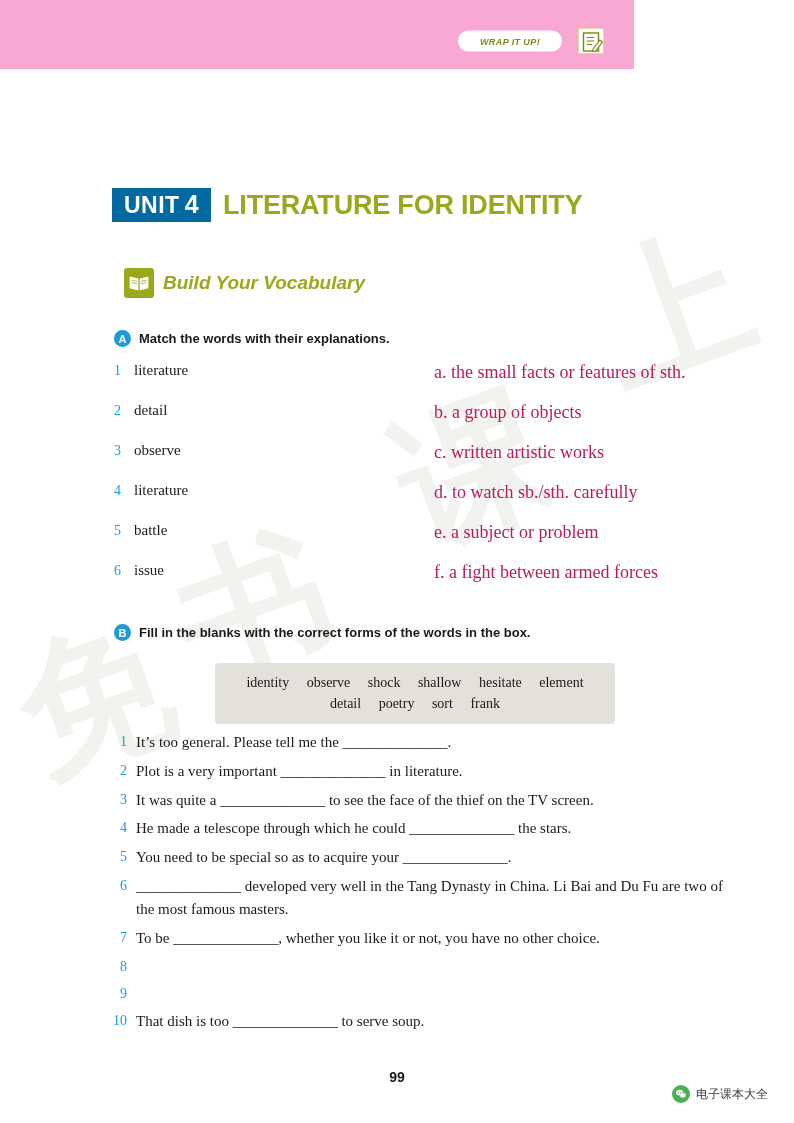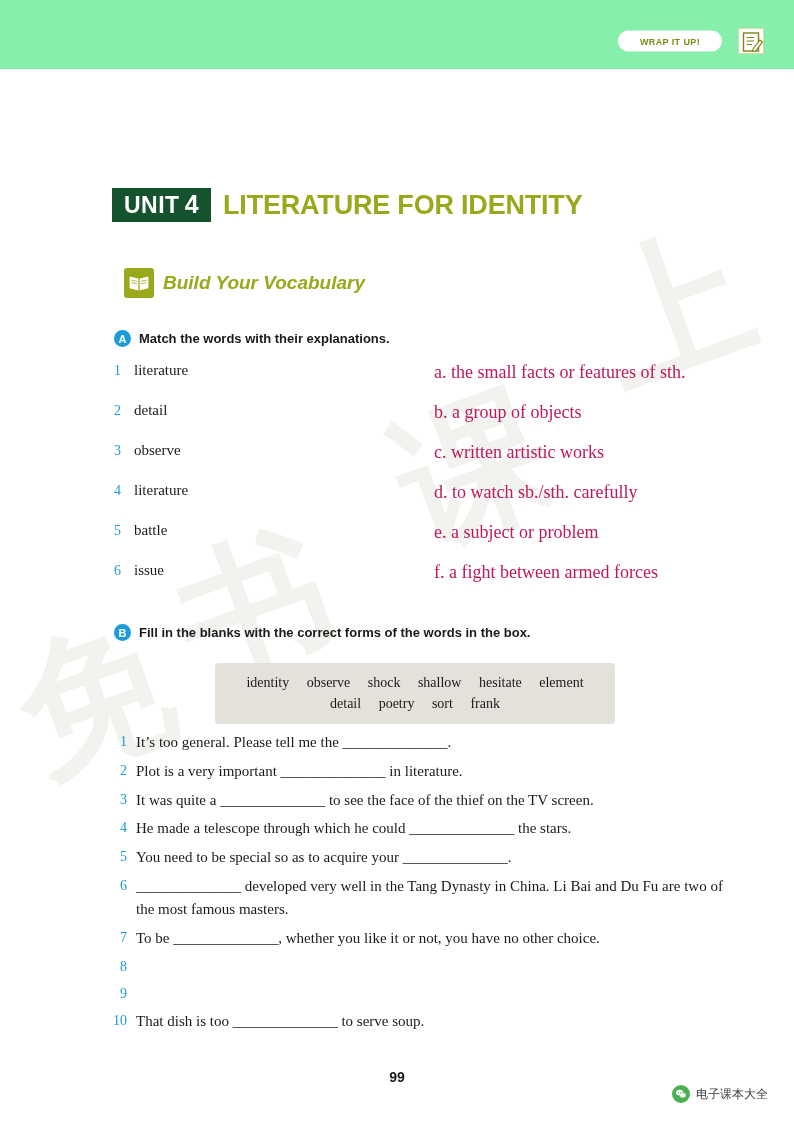--- a/index.html
+++ b/index.html
@@ -10,22 +10,23 @@
     background: #ffffff;
     font-family: "Liberation Serif", serif;
     position: relative;
     overflow: hidden;
   }
 
   
   .top-banner {
     position: absolute;
     left: 0; top: 0;
-    width: 794px; height: 69px;
-    background: #86efac;
+    width: 634px; height: 69px;
+    background: #f9a8d4;
+    font-style: italic;
   }
   .wrap-pill {
     position: absolute;
     right: 72px; top: 41px;
     transform: translateY(-50%);
     background: #ffffff;
     border-radius: 11px;
     height: 21px;
     min-width: 104px;
     display: flex;
@@ -77,21 +78,21 @@
   }
 
   
   .unit-title-row {
     position: absolute;
     left: 112px; top: 188px;
     display: flex;
     align-items: center;
   }
   .unit-badge {
-    background: #14532d;
+    background: #0369a1;
     color: #ffffff;
     font-family: "Liberation Sans", sans-serif;
     font-weight: bold;
     font-size: 23px;
     padding: 4px 12px 5px 12px;
     letter-spacing: 0.5px;
     line-height: 1;
     display: flex;
     align-items: baseline;
     gap: 5px;

